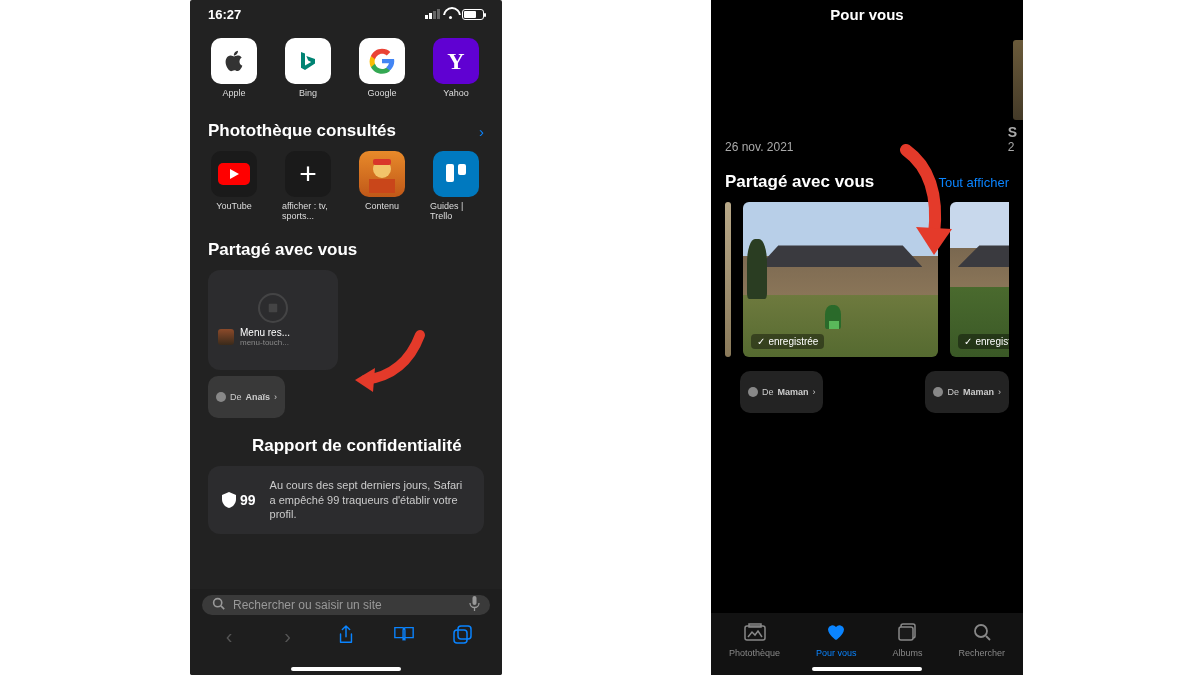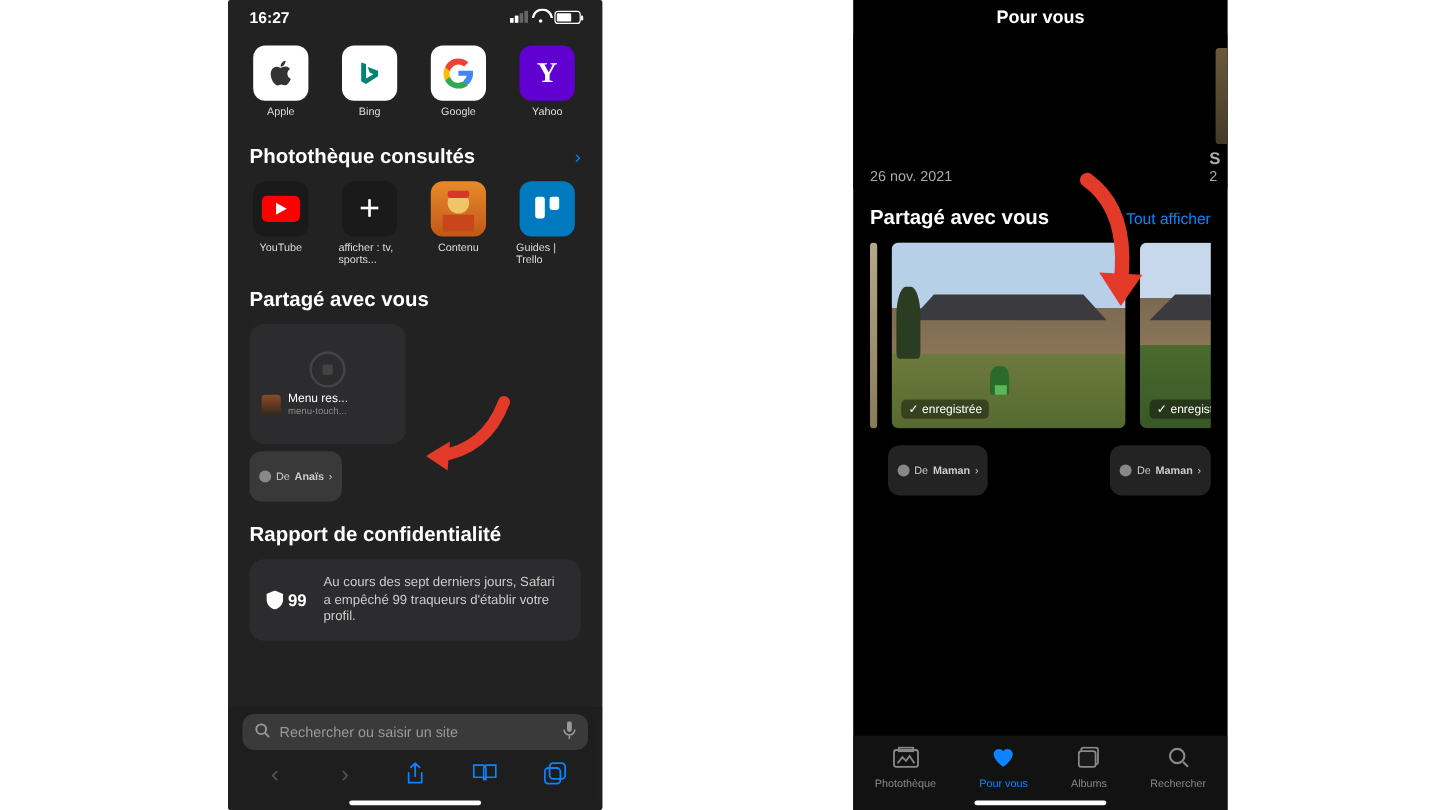--- a/index.html
+++ b/index.html
@@ -67,21 +67,21 @@
   .card-link .sub{font-size:8px;color:#888;}
 
   .from-pill{display:inline-flex;align-items:center;gap:4px;background:rgba(100,100,100,.35);border-radius:10px;padding:16px 8px;font-size:9px;color:#ccc;margin-top:6px;}
   .from-pill .avatar{width:10px;height:10px;border-radius:50%;background:#888;}
 
   .privacy-card{background:#2c2c2e;border-radius:12px;padding:12px 14px;display:flex;gap:14px;align-items:center;margin-top:8px;}
   .shield{color:#fff;font-size:14px;display:flex;align-items:center;gap:4px;}
   .privacy-text{font-size:11px;color:#ccc;line-height:1.35;}
 
   .bottombar{position:absolute;bottom:0;left:0;right:0;height:86px;background:rgba(30,30,30,.9);backdrop-filter:blur(6px);}
-  .searchbar{margin:6px 12px;height:30px;background:rgba(100,100,100,.4);border-radius:10px;display:flex;align-items:center;padding:0 10px;gap:8px;}
+  .searchbar{margin:6px 12px;height:20px;background:rgba(100,100,100,.4);border-radius:10px;display:flex;align-items:center;padding:0 10px;gap:8px;}
   .searchbar .magnify{color:#999;font-size:14px;}
   .searchbar .ph{color:#999;font-size:12px;flex:1;}
   .searchbar .mic{color:#999;font-size:13px;}
   .toolbar{display:flex;justify-content:space-around;padding:4px 10px 0 10px;}
   .tb-btn{color:#0a84ff;font-size:20px;width:30px;text-align:center;}
   .tb-btn.dim{color:#555;}
   .home-ind{position:absolute;bottom:4px;left:50%;transform:translateX(-50%);width:110px;height:4px;background:#fff;border-radius:3px;}
 
   
   .header-center{height:28px;display:flex;justify-content:center;align-items:center;font-size:15px;font-weight:600;}
@@ -230,21 +230,21 @@
         </span>
       </div>
     </div>
     <div class="from-pill">
       <span class="avatar"></span>
       <span>De</span>
       <b>Anaïs</b>
       <span>›</span>
     </div>
 
-    <div class="section-title sm" style="margin-top:18px;">Rapport de confidentialité</div>
+    <div class="section-title sm" style="margin-top:18px;margin-left:44px;">Rapport de confidentialité</div>
     <div class="privacy-card">
       <span class="shield">
         <svg width="14" height="16" viewBox="0 0 14 16">
             <path fill="#fff" d="M7 0l7 3v4c0 4.5-3 8-7 9-4-1-7-4.5-7-9V3l7-3z"></path>
           </svg>
         <b>99</b>
       </span>
       <span class="privacy-text">Au cours des sept derniers jours, Safari a empêché 99 traqueurs d'établir votre profil.</span>
     </div>
   </div>

